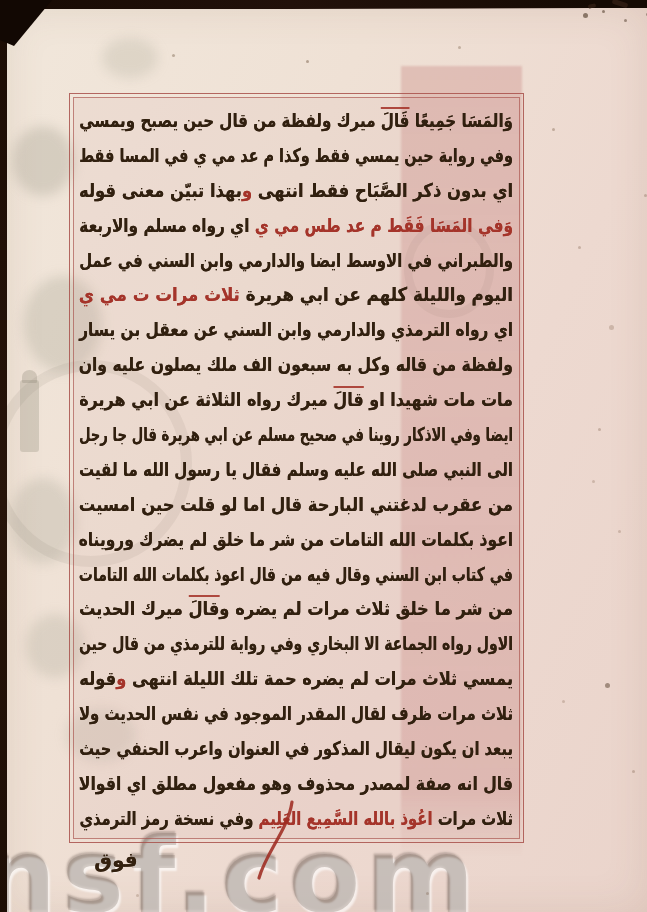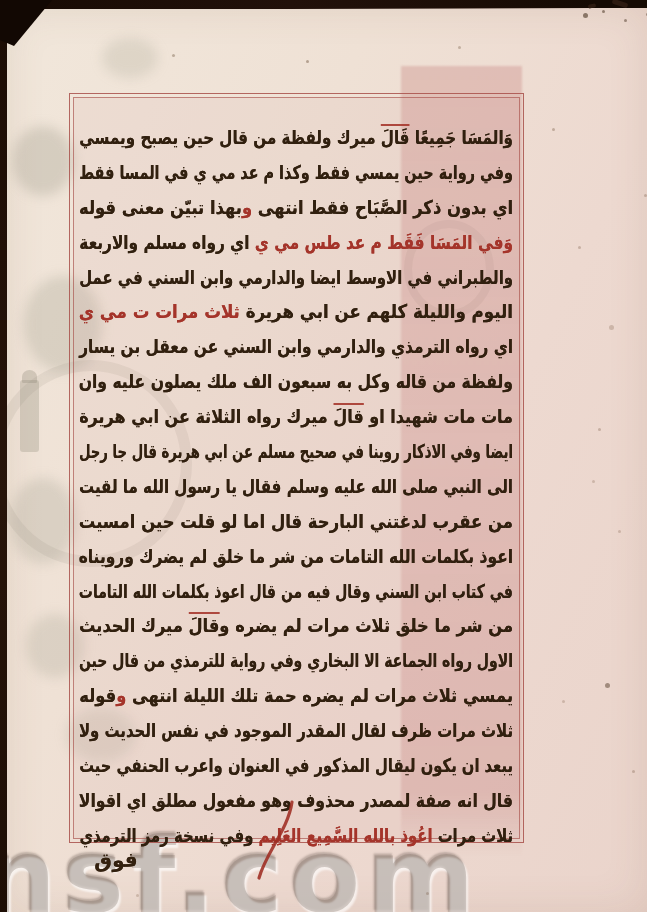--- a/index.html
+++ b/index.html
@@ -63,21 +63,21 @@
   }
 
   
   .frame-outer{position:absolute;left:63px;top:85px;width:453px;height:748px;
     border:1.5px solid rgba(168,80,74,.85);}
   .frame-inner{position:absolute;inset:3px;border:1px solid rgba(168,80,74,.65);
     background:rgba(206,150,144,.10);}
 
   
   .text-block{
-    position:absolute;left:70px;top:110px;width:440px;height:738px;
+    position:absolute;left:70px;top:93px;width:440px;height:738px;
     direction:rtl;padding:2px 3px 16px 3px;box-sizing:border-box;
   }
   .mline{
     display:block;height:34.9px;line-height:34.9px;
     font-size:19px;font-weight:bold;
     text-align:justify;text-align-last:justify;
     color:#31200f;
     text-shadow:0 0 .6px rgba(46,26,12,.85);
     overflow:visible;
   }

